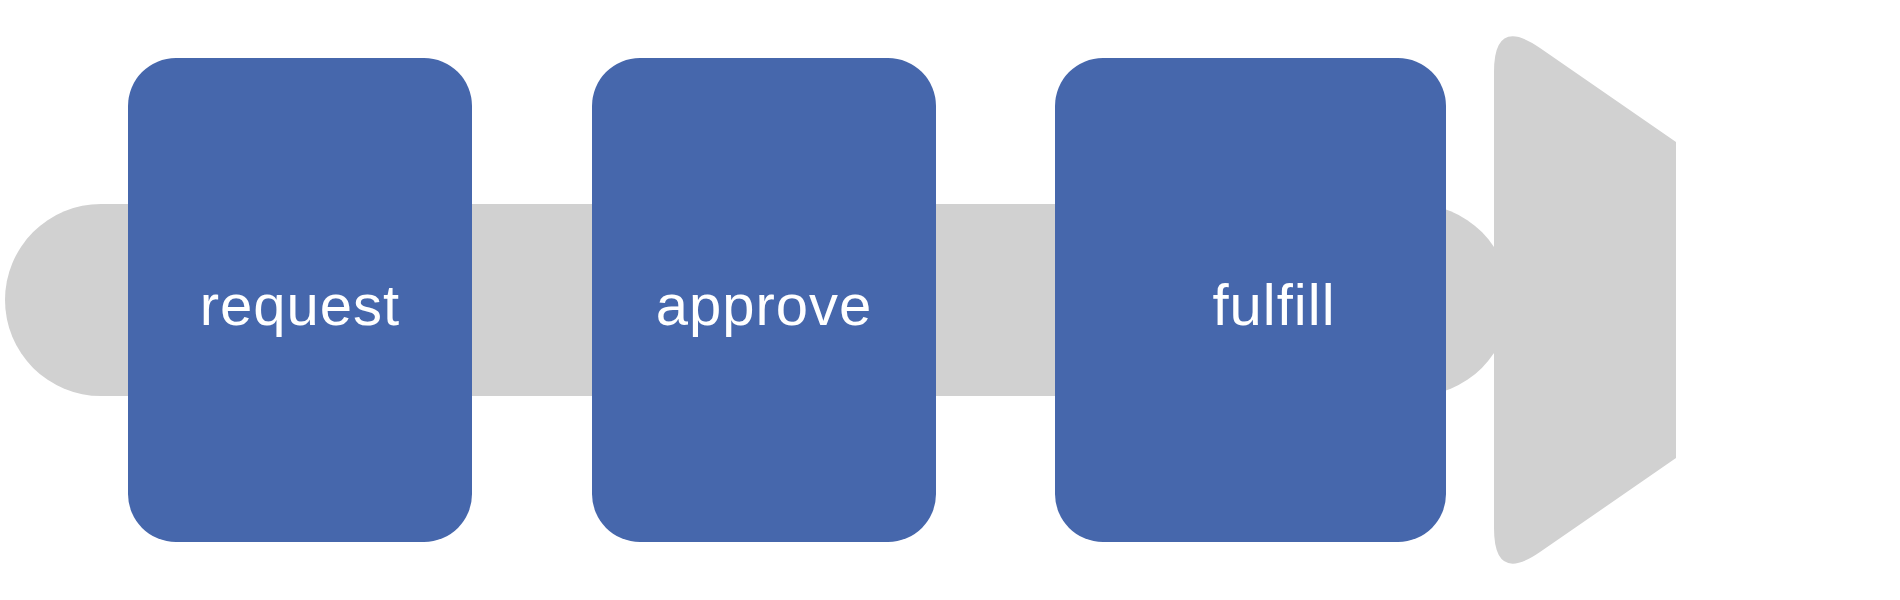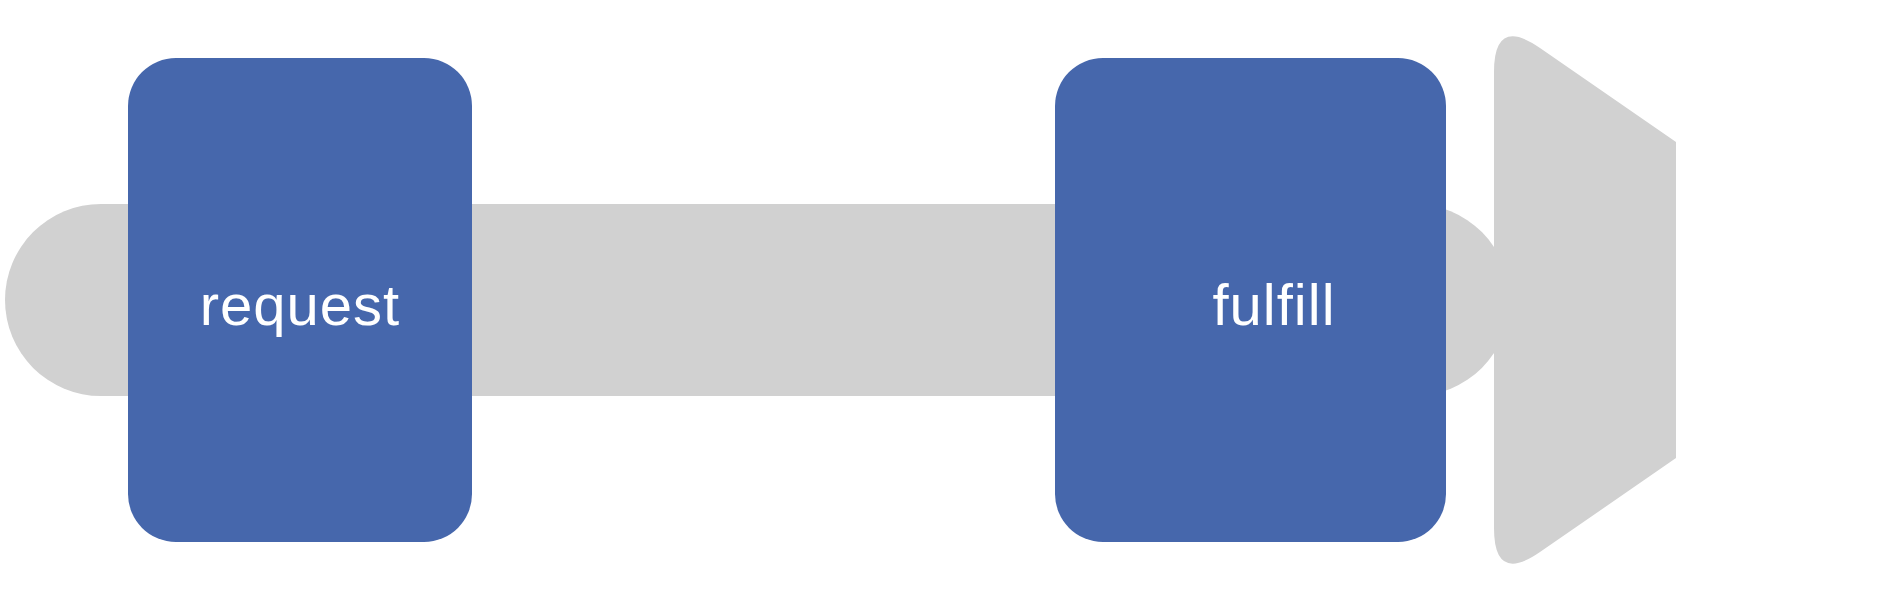--- a/index.html
+++ b/index.html
@@ -60,18 +60,21 @@
              Q 1927 300 1850 338
              L 1540 552
              Q 1494 584 1494 528
              Z" fill="#d1d1d1"></path>
   </svg>
 
   <div class="step step-1" style="background-color: rgb(70, 103, 172);">
     <span class="step-label" style="color: rgb(255, 255, 255);">request</span>
   </div>
 
+  <div class="step step-2" style="background-color: rgb(70, 103, 172);">
+    <span class="step-label" style="color: rgb(255, 255, 255);">approve</span>
+  </div>
 
   <div class="step step-3" style="background-color: rgb(70, 103, 172); padding-left: 47px;">
     <span class="step-label" style="color: rgb(255, 255, 255);">fulfill</span>
   </div>
 
 </div>
 
 </body></html>

